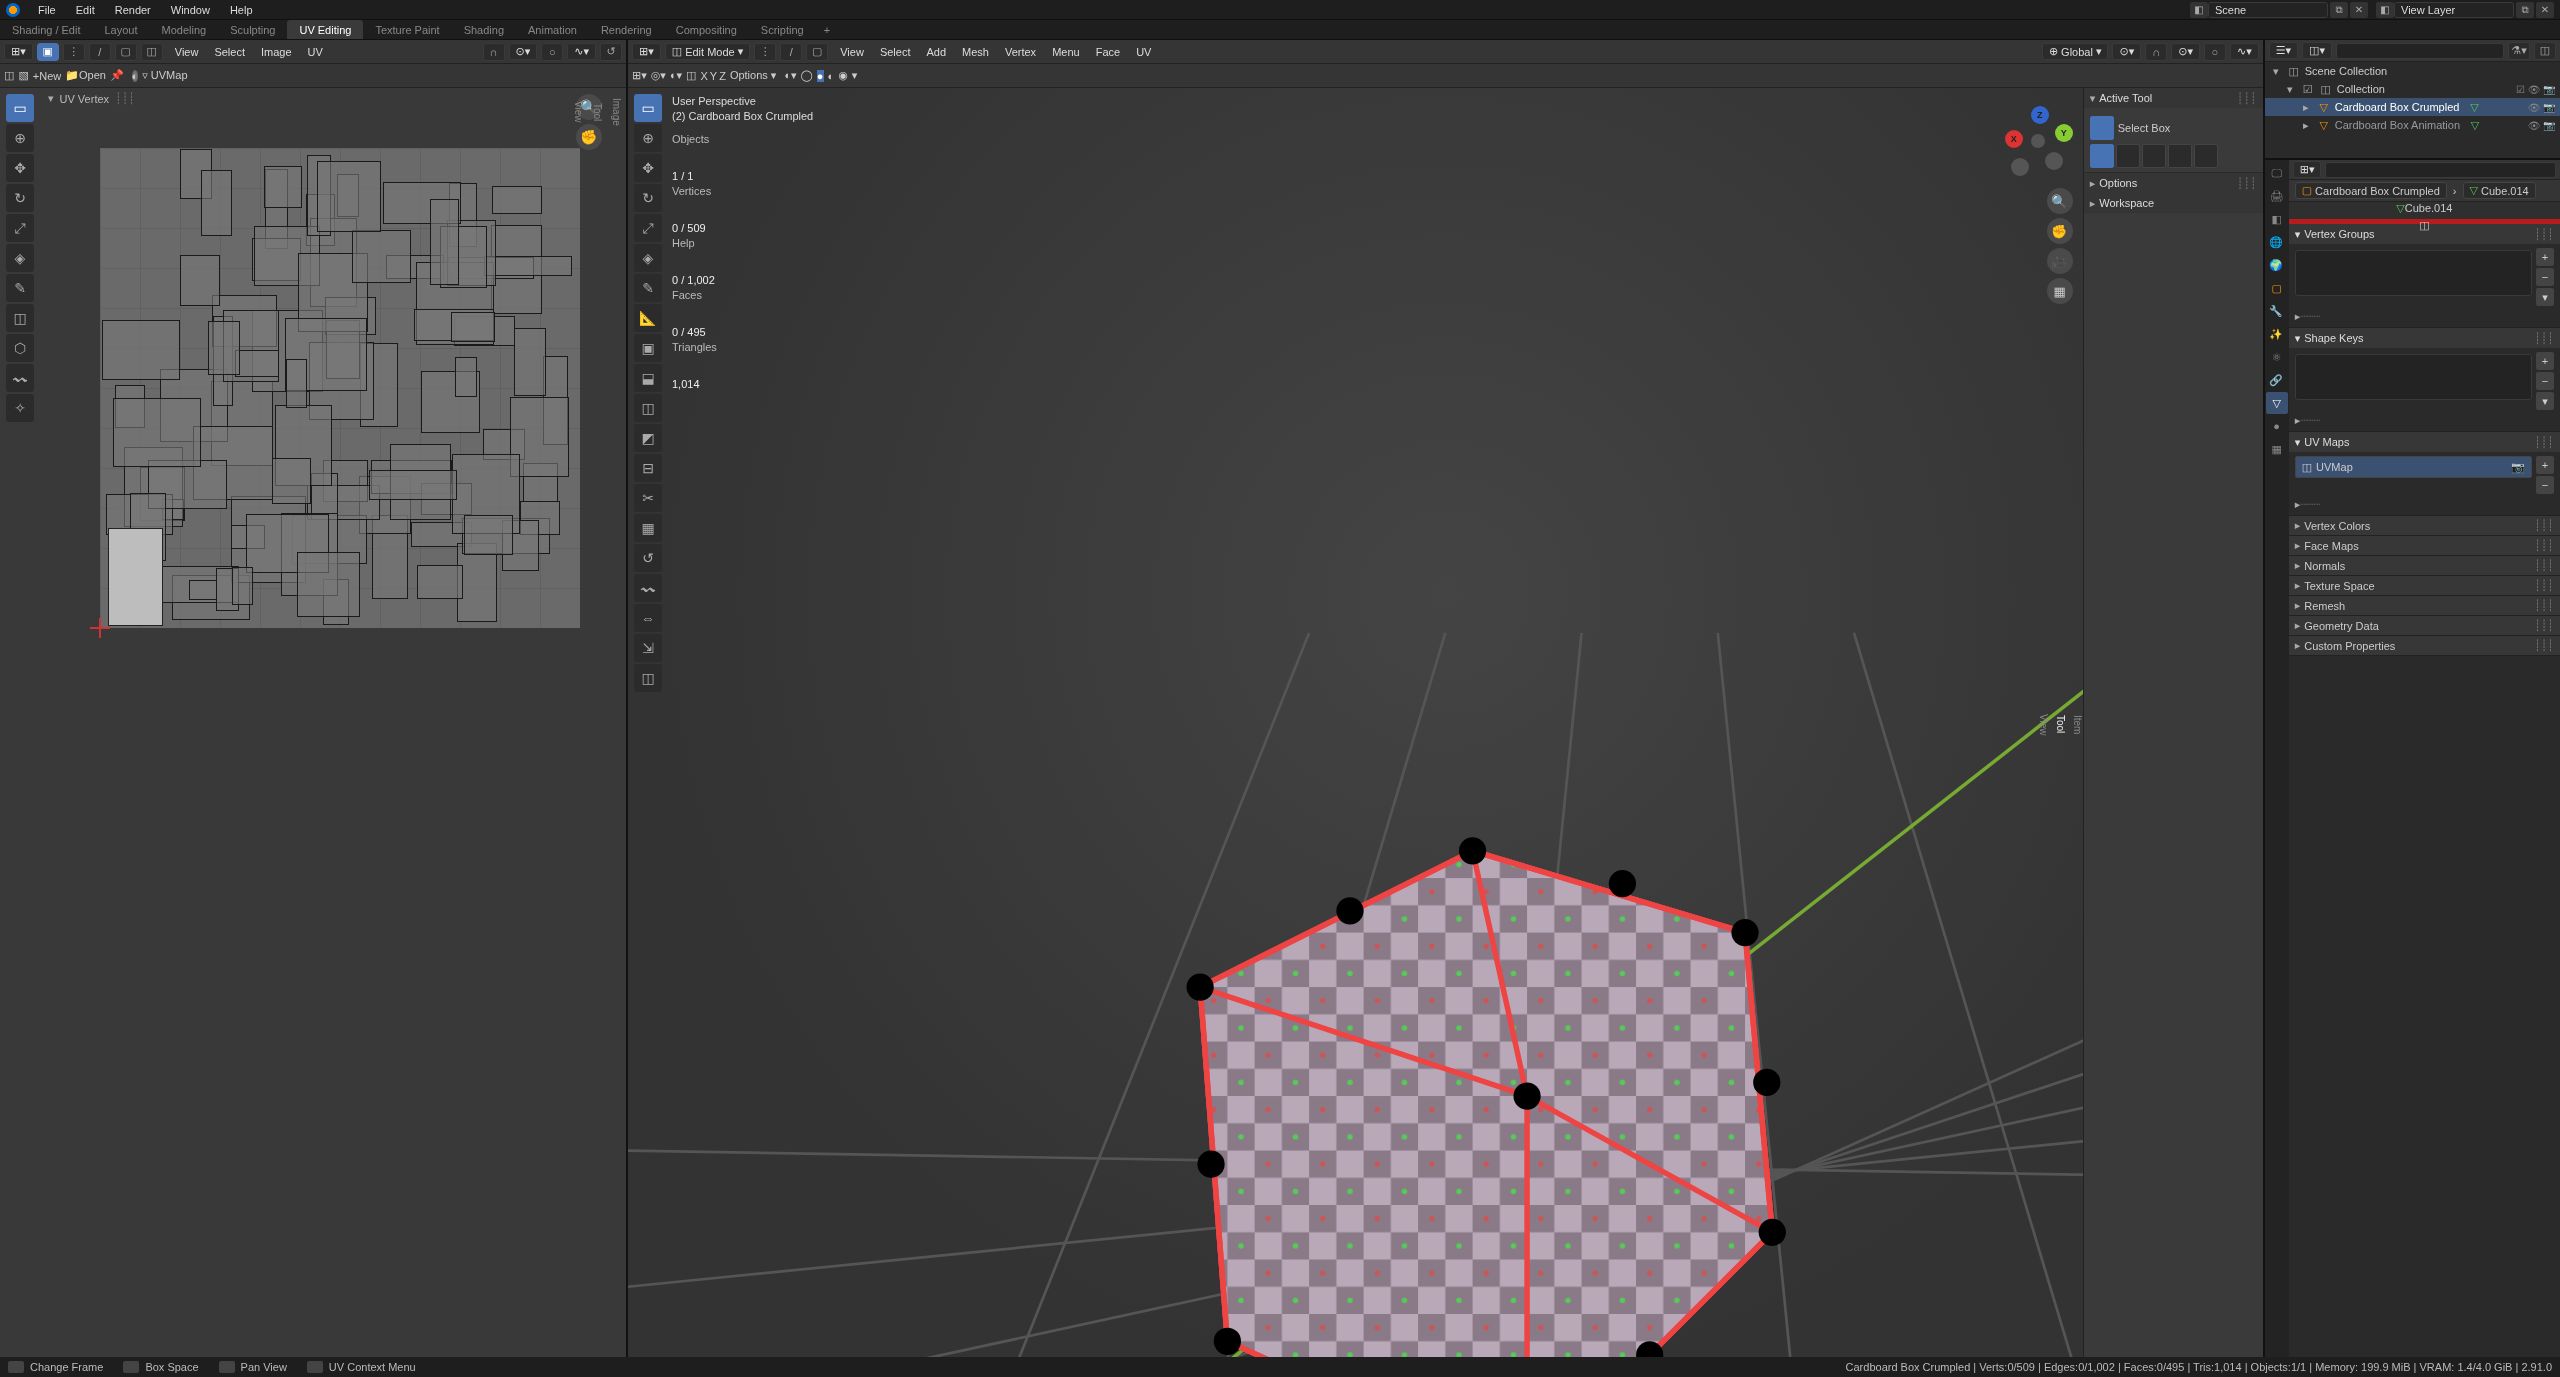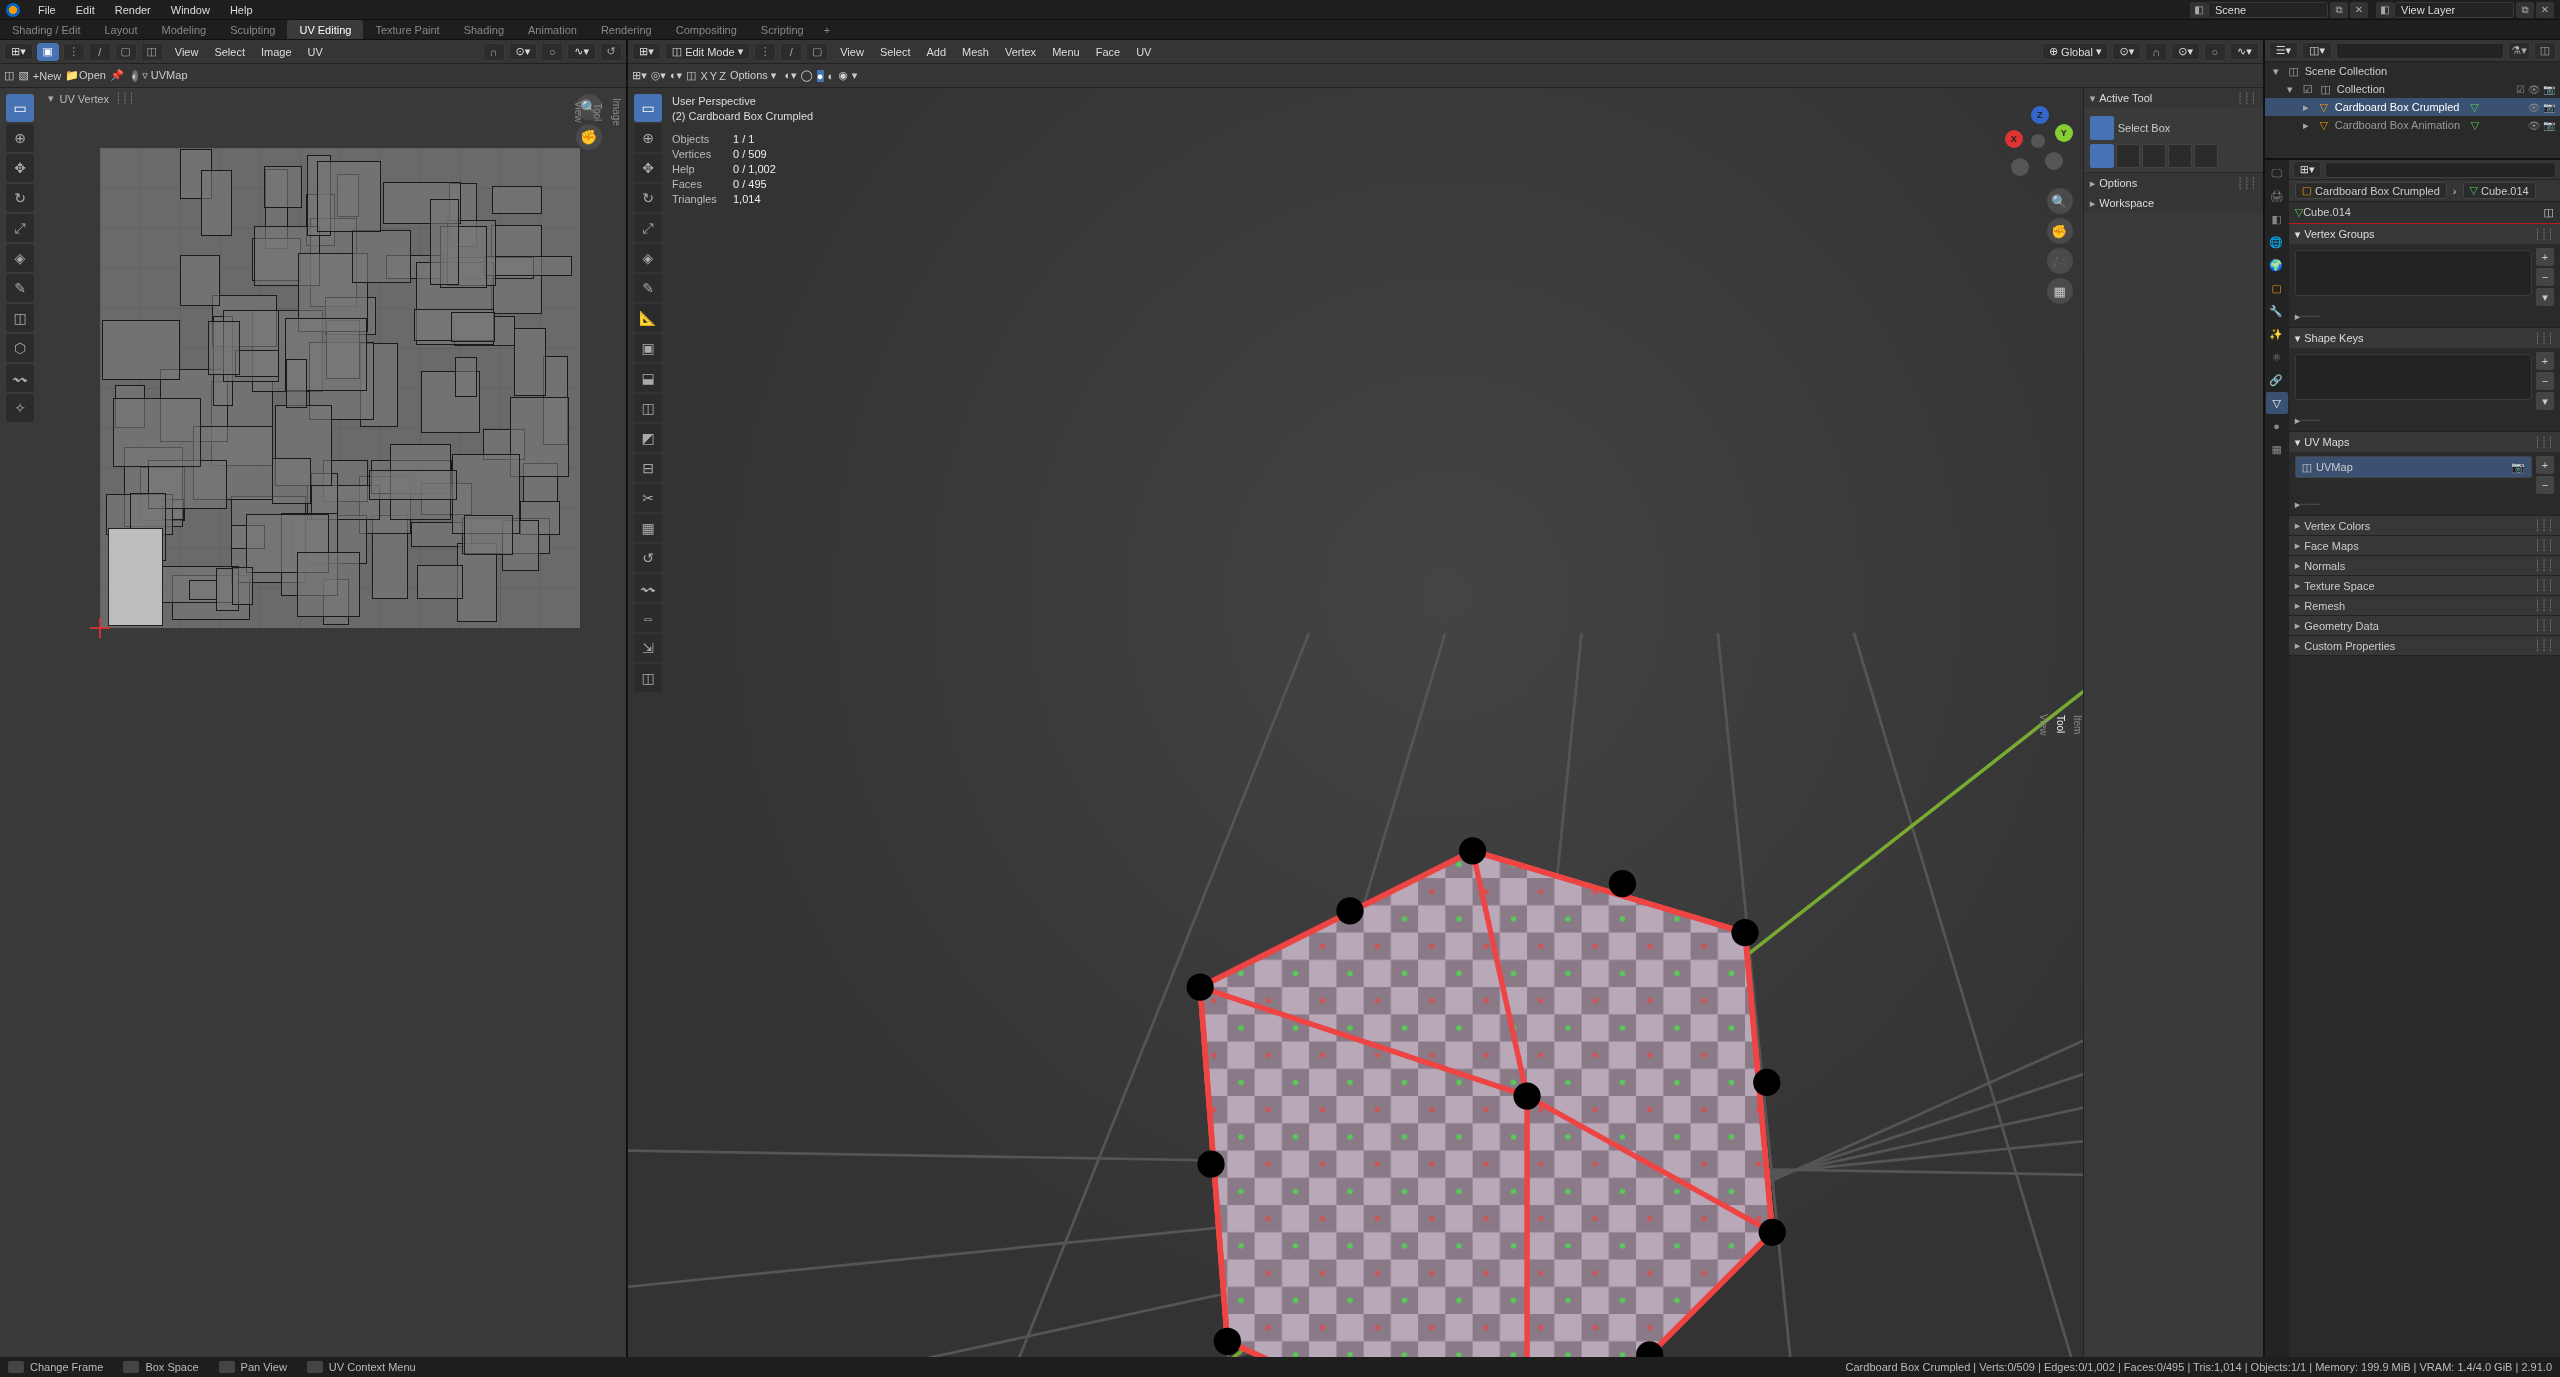--- a/index.html
+++ b/index.html
@@ -56,21 +56,21 @@
 
 .subhdr { height: 24px; background: #353535; display:flex;align-items:center;gap:4px;padding:0 4px;border-bottom:1px solid #222;}
 
 
 .viewport { flex: 1; background: #3a3a3a; border-right: 2px solid #111; position:relative;}
 .vp-body { flex:1; position:relative; background: radial-gradient(circle at 50% 40%, #444 0%, #333 70%); overflow:hidden;}
 .vp-toolbar-left { position:absolute; left:6px; top:6px; width:28px; display:flex;flex-direction:column;gap:2px;}
 .vp-toolbar-left .tbtn { width:28px;height:28px;background:#2b2b2b;border-radius:3px;display:flex;align-items:center;justify-content:center;color:#aaa;font-size:14px;}
 .vp-toolbar-left .tbtn.active { background:#4772b3;color:#fff;}
 .vp-info { position:absolute; left:44px; top:6px; font-size:11px; color:#ddd; line-height:15px;}
-.vp-info .row { display:flex; gap:7px;}
+.vp-info .row { display:flex; gap:22px;flex-direction:column;}
 .vp-info .lbl { color:#bbb; min-width:54px;}
 .vp-info .val { color:#eee;}
 .vp-gizmo { position:absolute; right:190px; top:18px; width:70px;height:70px;}
 .vp-gizmo .ball { position:absolute; width:18px;height:18px;border-radius:50%;display:flex;align-items:center;justify-content:center;font-size:9px;font-weight:bold;color:#222;}
 .vp-gizmo .cen{position:absolute;left:28px;top:28px;width:14px;height:14px;border-radius:50%;background:#555;}
 .vp-navbtns { position:absolute; right:190px; top:100px; display:flex;flex-direction:column;gap:4px;}
 .vp-navbtns .nb { width:26px;height:26px;border-radius:50%;background:#4a4a4a;display:flex;align-items:center;justify-content:center;color:#ccc;font-size:13px;}
 .vp-grid { position:absolute; inset:0; }
 
 
@@ -98,21 +98,21 @@
 .outliner .endicons{margin-left:auto;display:flex;gap:3px;padding-right:4px;color:#888;font-size:10px;}
 
 
 .props { flex:1; display:flex; position:relative;}
 .props-tabs { width:24px; background:#232323; display:flex;flex-direction:column;align-items:center;padding-top:2px;gap:1px;}
 .props-tabs .pt{width:22px;height:22px;display:flex;align-items:center;justify-content:center;color:#888;font-size:11px;border-radius:2px;}
 .props-tabs .pt.active{background:#3b5172;color:#fff;}
 .props-body { flex:1; overflow:auto; font-size:11px;}
 .props-body .bread { height:22px;background:#353535;display:flex;align-items:center;gap:6px;padding:0 6px;border-bottom:1px solid #222;}
 .props-body .bread .chip{background:#2b2b2b;border:1px solid #444;border-radius:3px;padding:1px 6px;display:flex;align-items:center;gap:3px;}
-.props-body .subbread{height:22px;background:#2f2f2f;display:flex;align-items:center;gap:4px;padding:0 6px;border-bottom:1px solid #b91c1c;}
+.props-body .subbread{height:22px;background:#2f2f2f;display:flex;align-items:center;gap:4px;padding:0 6px;border-bottom:5px solid #b91c1c;flex-direction:column;}
 .props-body .section{border-bottom:1px solid #222;}
 .props-body .section .shdr{height:20px;background:#373737;display:flex;align-items:center;padding:0 6px;gap:4px;color:#ddd;}
 .props-body .section .sbody{padding:4px 6px;}
 .props-body .emptybox{height:46px;background:#232323;border:1px solid #3a3a3a;border-radius:3px;margin:2px 0;}
 .props-body .listitem{height:22px;background:#3a3a3a;border:1px solid #444;border-radius:2px;display:flex;align-items:center;padding:0 6px;gap:4px;}
 .props-body .listitem.sel{background:#3b5172;}
 .props-body .addcol{display:flex;flex-direction:column;gap:2px;margin-left:auto;align-items:center;}
 .props-body .addbtn{width:18px;height:18px;background:#444;border-radius:2px;display:flex;align-items:center;justify-content:center;color:#ccc;}
 .props-body .collapsed{height:20px;background:#373737;display:flex;align-items:center;padding:0 6px;gap:4px;color:#ccc;border-bottom:1px solid #222;}
 .props-body .collapsed .tri{color:#aaa;}

